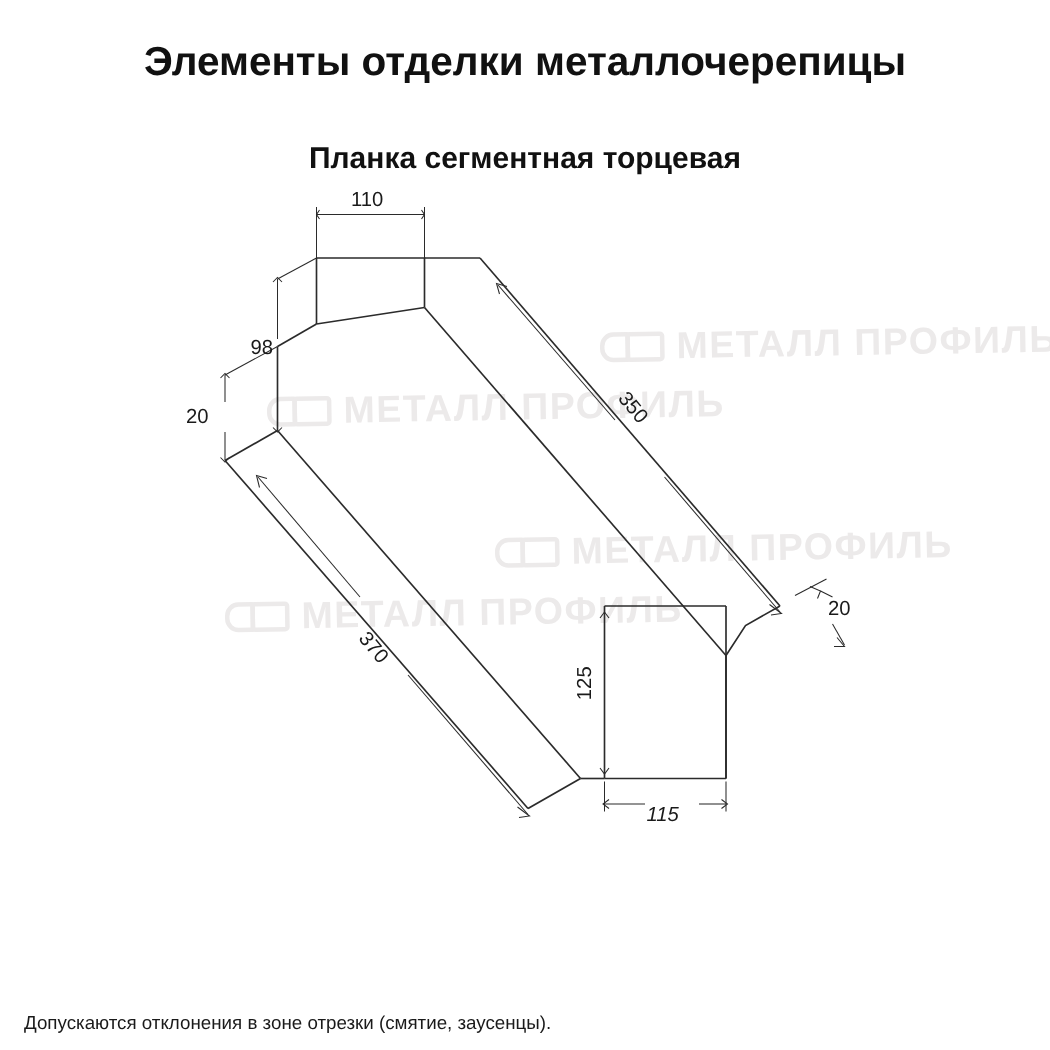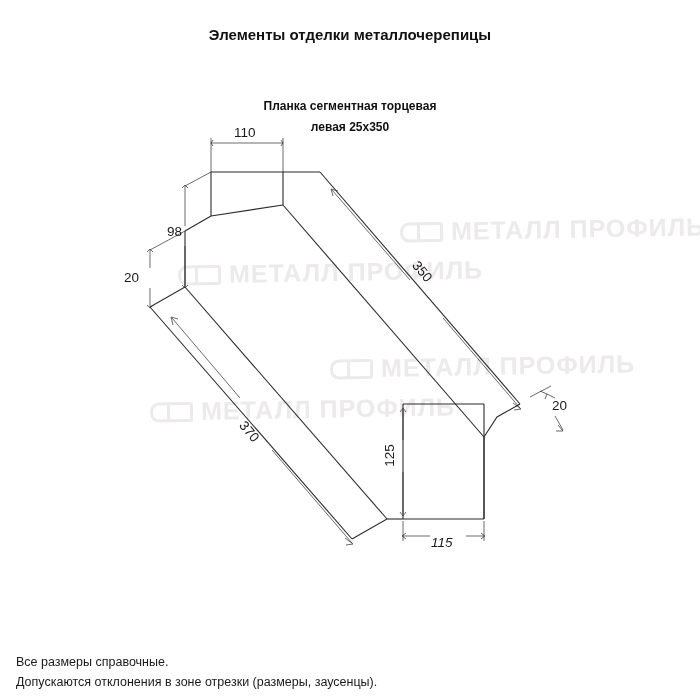--- a/index.html
+++ b/index.html
@@ -18,32 +18,32 @@
   .page {
     position: absolute;
     inset: 0;
   }
   .title {
     position: absolute;
     top: 26px;
     left: 0;
     width: 700px;
     text-align: center;
-    font-size: 15px;
+    font-size: 27px;
     font-weight: bold;
     color: #111111;
     letter-spacing: 0px;
   }
   .subtitle {
     position: absolute;
     top: 96px;
     left: 0;
     width: 700px;
     text-align: center;
-    font-size: 12px;
+    font-size: 20px;
     font-weight: bold;
     color: #111111;
     line-height: 21px;
   }
   .drawing {
     position: absolute;
     top: 0;
     left: 0;
     width: 700px;
     height: 700px;
@@ -96,21 +96,20 @@
 </style>
 </head>
 <body>
 
 <div class="page">
 
   <div class="title">Элементы отделки металлочерепицы</div>
 
   <div class="subtitle">
     <div>Планка сегментная торцевая</div>
-    <div>левая 25x350</div>
   </div>
 
   <div class="wm wm1"><span class="mark"><b class="r1"></b><b class="r2"></b></span><span>МЕТАЛЛ ПРОФИЛЬ</span></div>
   <div class="wm wm2"><span class="mark"><b class="r1"></b><b class="r2"></b></span><span>МЕТАЛЛ ПРОФИЛЬ</span></div>
   <div class="wm wm3"><span class="mark"><b class="r1"></b><b class="r2"></b></span><span>МЕТАЛЛ ПРОФИЛЬ</span></div>
   <div class="wm wm4"><span class="mark"><b class="r1"></b><b class="r2"></b></span><span>МЕТАЛЛ ПРОФИЛЬ</span></div>
 
   <svg class="drawing" viewBox="0 0 700 700">
     <g fill="none" stroke="#2b2b2b" stroke-width="1.1" stroke-linejoin="miter" stroke-linecap="butt">
 
@@ -196,17 +195,16 @@
   <div class="dim-text" style="left:234px; top:125px;">110</div>
   <div class="dim-text" style="left:167px; top:224px;text-align:center;">98</div>
   <div class="dim-text" style="left:124px; top:270px;">20</div>
   <div class="dim-text" style="left:411px; top:264px; transform: rotate(50deg);">350</div>
   <div class="dim-text" style="left:552px; top:398px;">20</div>
   <div class="dim-text" style="left:238px; top:424px; transform: rotate(50deg);">370</div>
   <div class="dim-text" style="left:378px; top:448px; transform: rotate(-90deg);">125</div>
   <div class="dim-text" style="left:431px; top:535px;font-style:italic;">115</div>
 
   <div class="footnotes">
-    <div class="footnote-line">Все размеры справочные.</div>
-    <div class="footnote-line">Допускаются отклонения в зоне отрезки (размеры, заусенцы).</div>
+    <div class="footnote-line">Допускаются отклонения в зоне отрезки (смятие, заусенцы).</div>
   </div>
 
 </div>
 
 </body></html>

